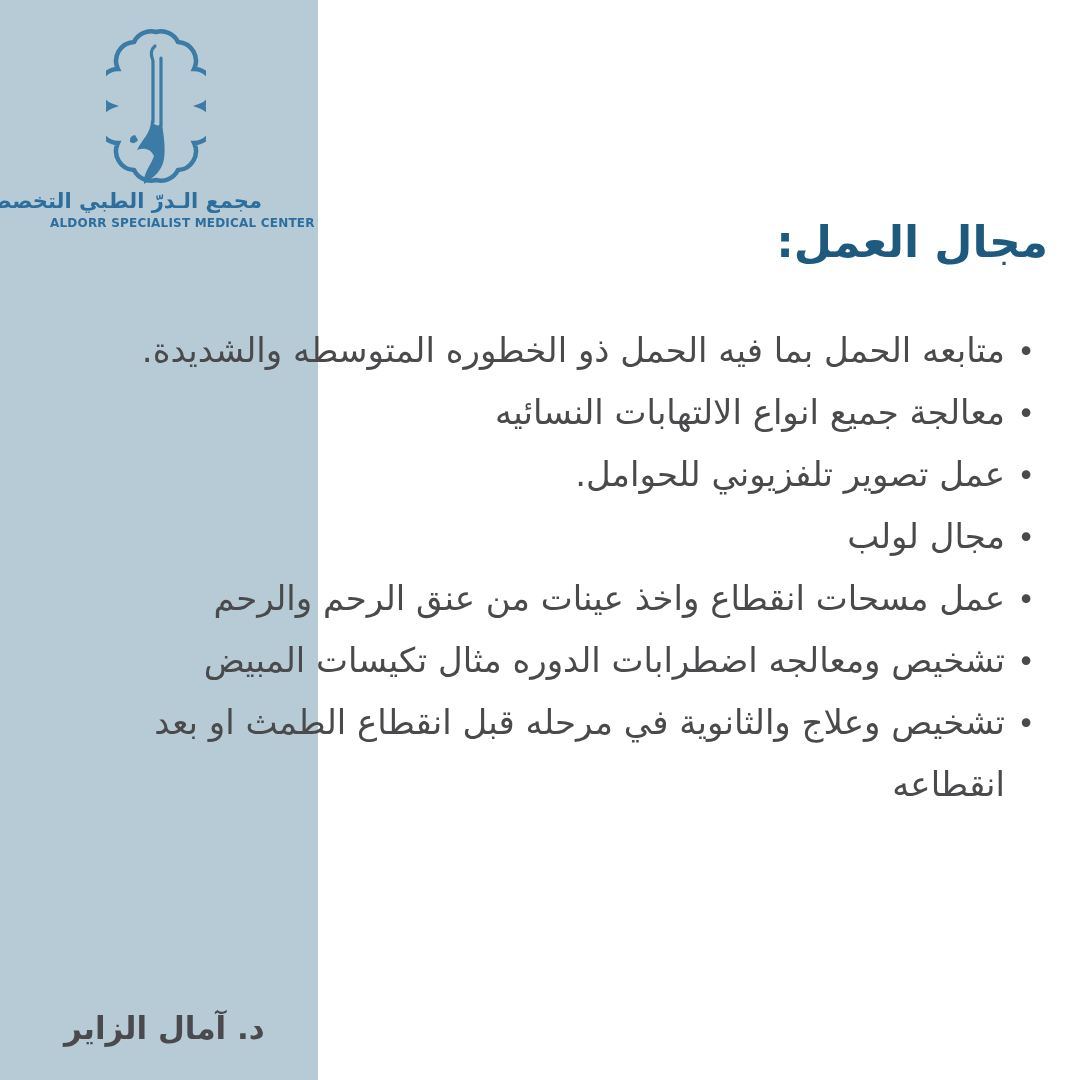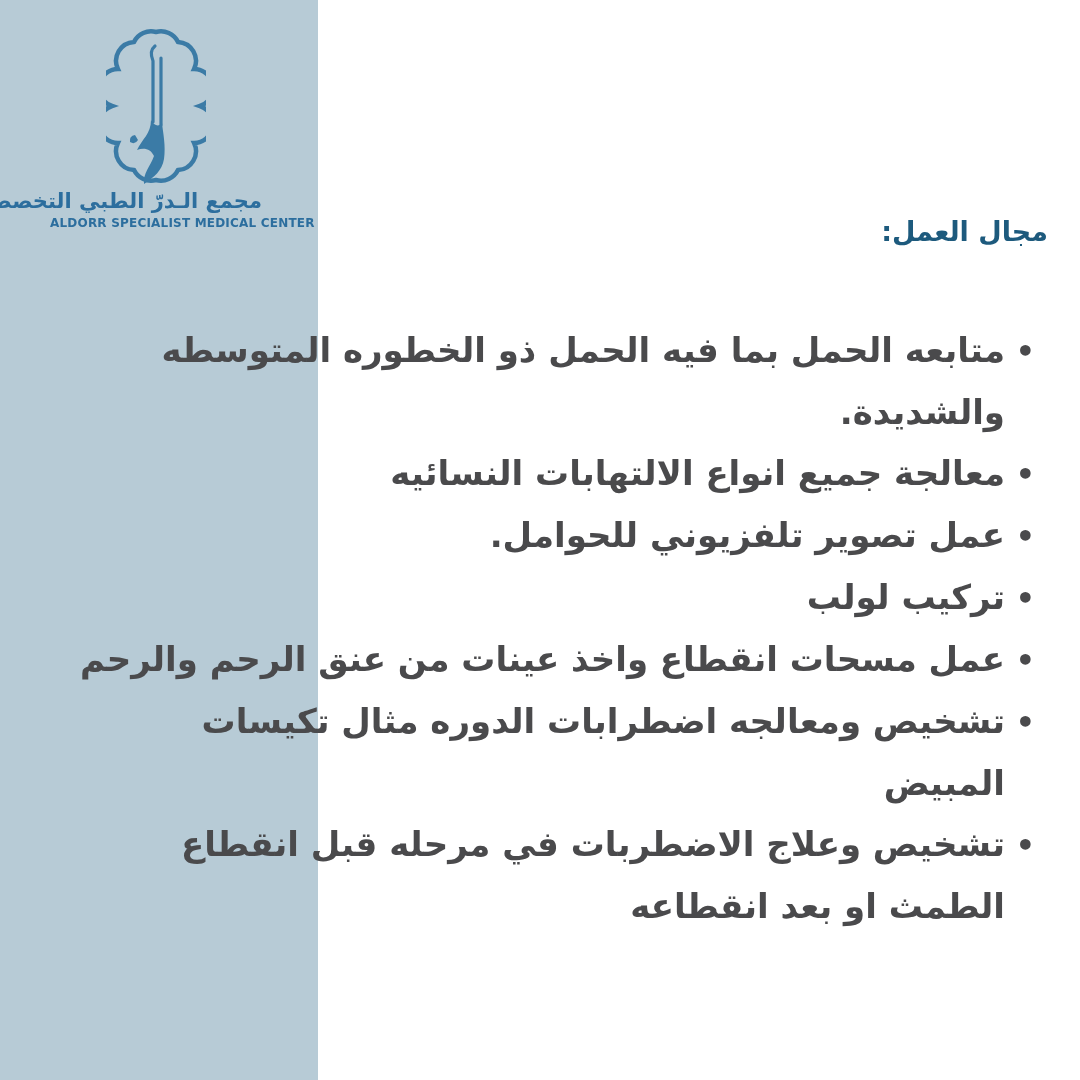--- a/index.html
+++ b/index.html
@@ -32,29 +32,29 @@
     direction:rtl;line-height:26px;white-space:nowrap;
   }
   .brand-en{
     margin-top:1px;
     font-size:12px;font-weight:bold;color:var(--brand-text);
     letter-spacing:0.2px;line-height:16px;white-space:nowrap;
   }
   .heading{
     position:absolute;top:216px;right:32px;
     direction:rtl;text-align:center;
-    font-size:27px;font-weight:bold;color:var(--heading);
+    font-size:44px;font-weight:bold;color:var(--heading);
   }
   .services{
     position:absolute;top:320px;right:45px;width:960px;
     direction:rtl;text-align:right;
     margin:0;padding:0;list-style:none;
   }
   .services li{
-    font-size:34px;font-weight:bold;color:var(--body-text);
+    font-size:34px;font-weight:normal;color:var(--body-text);
     line-height:61px;
     padding-right:30px;text-indent:-30px;
   }
   .services li::before{
     content:"•";
     display:inline-block;width:30px;text-indent:0;
     font-size:30px;
   }
   .signature{
     position:absolute;left:64px;top:1008px;
@@ -90,24 +90,25 @@
   <div class="heading">مجال العمل:</div>
 
   <ul class="services">
 
       <li>متابعه الحمل بما فيه الحمل ذو الخطوره المتوسطه والشديدة.</li>
 
       <li>معالجة جميع انواع الالتهابات النسائيه</li>
 
       <li>عمل تصوير تلفزيوني للحوامل.</li>
 
-      <li>تركيب لولب</li>
+      <li>مجال لولب</li>
 
       <li>عمل مسحات انقطاع واخذ عينات من عنق الرحم والرحم</li>
 
 
       <li>تشخيص ومعالجه اضطرابات الدوره مثال تكيسات المبيض</li>
 
-      <li>تشخيص وعلاج الاضطربات في مرحله قبل انقطاع الطمث او بعد انقطاعه</li>
+      <li>تشخيص وعلاج والثانوية في مرحله قبل انقطاع الطمث او بعد انقطاعه</li>
     </ul>
 
+  <div class="signature">د. آمال الزاير</div>
 
 </div>
 
 </body></html>

